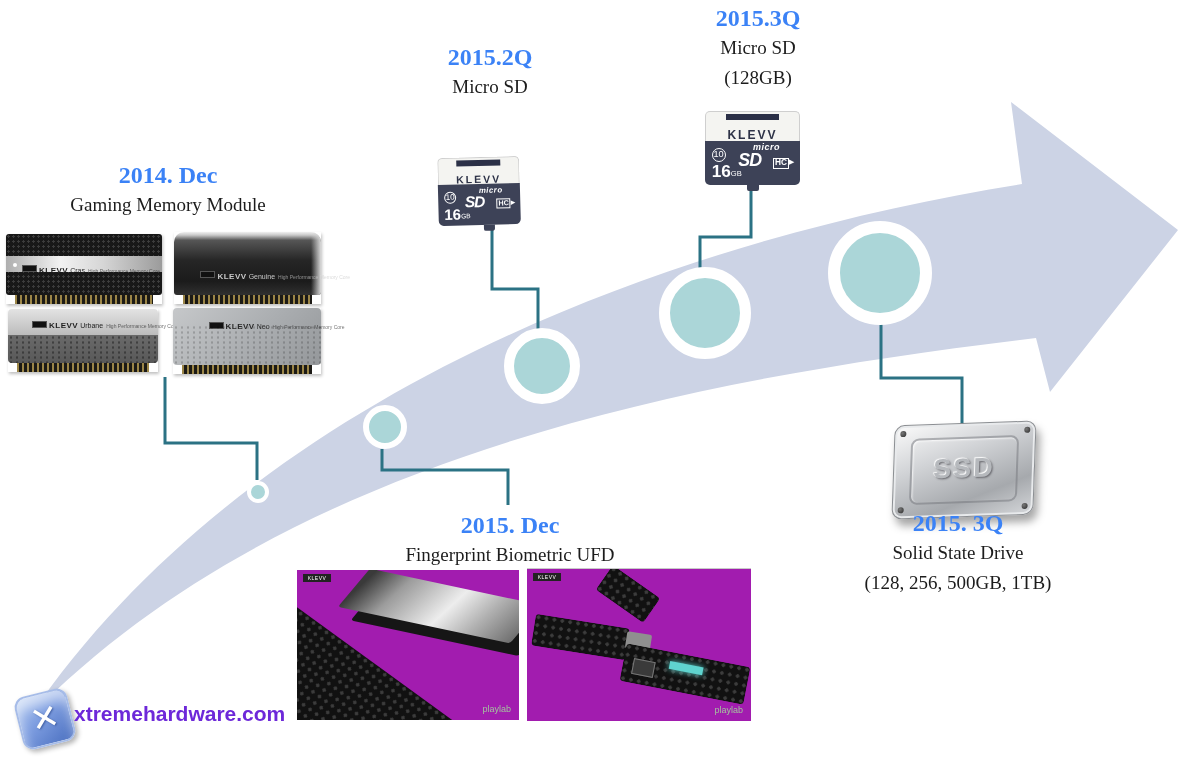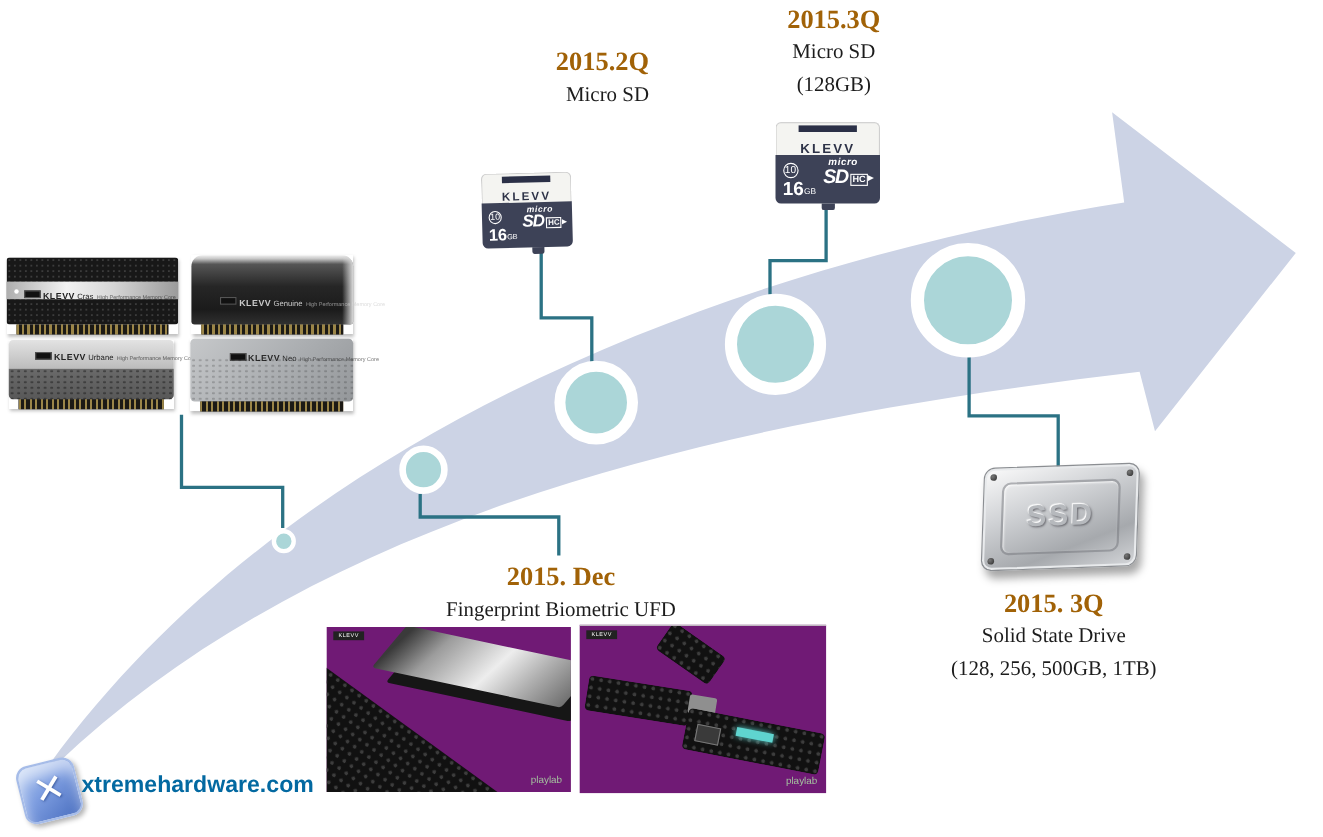--- a/index.html
+++ b/index.html
@@ -12,27 +12,27 @@
   
   .node{position:absolute;border-radius:50%;background:#abd6d8;border:solid #fff;box-sizing:border-box;z-index:3;}
   .n1{left:247px;top:481px;width:22px;height:22px;border-width:4px;}
   .n2{left:363px;top:405px;width:44px;height:44px;border-width:6px;}
   .n3{left:504px;top:328px;width:76px;height:76px;border-width:10px;}
   .n4{left:659px;top:267px;width:92px;height:92px;border-width:11px;}
   .n5{left:828px;top:221px;width:104px;height:104px;border-width:12px;}
 
   
   .ms-head{position:absolute;text-align:center;z-index:4;}
-  .ms-date{font-weight:bold;font-size:24px;color:#a16207;line-height:30px;}
+  .ms-date{font-weight:bold;font-size:24px;color:#3b82f6;line-height:30px;}
   .ms-title,.ms-cap{font-size:19px;color:#1c1c1c;line-height:30px;}
   .h1{left:10px;top:160px;width:316px;}
-  .h2{left:390px;top:42px;width:200px;text-align:right;}
+  .h2{left:390px;top:42px;width:200px;}
   .h3{left:658px;top:3px;width:200px;}
   .h4{left:360px;top:510px;width:300px;}
-  .h5{left:830px;top:534px;width:256px;}
+  .h5{left:830px;top:508px;width:256px;}
 
   
   .ram{position:absolute;z-index:4;box-shadow:1px 2px 3px rgba(0,0,0,.25);}
   .ram-body{position:absolute;left:0;top:0;right:0;bottom:9px;}
   .ram-pins{position:absolute;left:6%;right:6%;bottom:0;height:9px;background:#14120f;
             background-image:repeating-linear-gradient(90deg,#9c8648 0 2px,#1c1a15 2px 5px);}
   .ram-label{position:absolute;white-space:nowrap;font-family:"Liberation Sans",sans-serif;}
   .ram-label .chip{display:inline-block;width:13px;height:5px;background:#111;margin-right:2px;vertical-align:middle;border:1px solid #555;}
   .ram-label .brand{font-weight:bold;font-size:8px;letter-spacing:.5px;}
   .ram-label .model{font-size:7px;margin-left:2px;}
@@ -69,30 +69,30 @@
   .sd-top{position:absolute;left:0;right:0;top:0;height:40%;background:#f4f4f1;border:1px solid #cfcfcf;border-bottom:none;border-radius:5px 5px 0 0;}
   .sd-slot{position:absolute;left:22%;right:22%;top:2px;height:6px;background:#2b3047;}
   .sd-brand{position:absolute;left:0;right:0;bottom:0;text-align:center;font-weight:bold;color:#2e3348;
             font-size:1.05em;letter-spacing:2px;}
   .sd-body{position:absolute;left:0;right:0;top:40%;bottom:0;background:#3d4257;border-radius:0 0 5px 5px;color:#fff;}
   .sd-class{position:absolute;left:7%;top:16%;width:1.3em;height:1.3em;border:1px solid #fff;border-radius:50%;
             font-size:.8em;line-height:1.3em;text-align:center;}
   .sd-logo{position:absolute;right:6%;top:6%;text-align:right;line-height:1;}
   .sd-micro{display:block;font-style:italic;font-weight:bold;font-size:.78em;letter-spacing:.5px;margin-right:1.6em;}
   .sd-sd{font-style:italic;font-weight:bold;font-size:1.55em;letter-spacing:-1px;}
-  .sd-hc{display:inline-block;border:1px solid #fff;font-weight:bold;font-size:.72em;padding:0 1px;margin-left:2px;vertical-align:1px;}
+  .sd-hc{display:inline-block;border:1px solid #fff;font-weight:bold;font-size:.72em;padding:0 1px;margin-left:12px;vertical-align:1px;}
   .sd-ar{font-size:.6em;vertical-align:2px;}
   .sd-cap{position:absolute;left:7%;bottom:10%;line-height:1;}
   .sd-cap .n{font-weight:bold;font-size:1.5em;}
   .sd-cap .u{font-size:.66em;vertical-align:1px;}
   .sd-tab{position:absolute;left:55%;bottom:-6px;width:13%;height:6px;background:#3d4257;border-radius:0 0 2px 2px;}
   .sd-large .sd-tab{left:44%;}
 
   
-  .panel{position:absolute;z-index:4;background:#701a75;overflow:hidden;}
+  .panel{position:absolute;z-index:4;background:#a21caf;overflow:hidden;}
   .panel-left{left:297px;top:570px;width:222px;height:150px;}
   .panel-right{left:527px;top:568px;width:224px;height:152px;border-top:1px solid #c9c9c9;}
   .dotted{background-color:#111;background-image:radial-gradient(circle at 3px 3px,#3d3d3d 1.5px,transparent 2px);background-size:8px 8px;}
   .mat{position:absolute;left:-10px;top:30px;width:330px;height:210px;transform:rotate(36deg);transform-origin:0 0;}
   .ufd-base{position:absolute;left:62px;top:42px;width:172px;height:28px;transform:rotate(12deg) skewX(-28deg);background:#161616;border-radius:3px;}
   .ufd-silver{position:absolute;left:55px;top:14px;width:176px;height:44px;transform:rotate(12deg) skewX(-28deg);border-radius:3px;
       background:linear-gradient(100deg,#3a3a3a 4%,#9c9c9c 24%,#ededed 55%,#b0b0b0 76%,#6f6f6f 100%);}
   .panel-brand{position:absolute;left:6px;top:4px;width:28px;background:#222;color:#fff;
       font-family:"Liberation Sans",sans-serif;font-size:5px;text-align:center;padding:1px 0;letter-spacing:.5px;z-index:5;}
   .playlab{position:absolute;right:8px;bottom:6px;font-family:"Liberation Sans",sans-serif;font-size:9px;color:#a4c29f;z-index:5;}
@@ -118,21 +118,21 @@
   .s-tl{left:5px;top:5px;} .s-tr{right:5px;top:5px;} .s-bl{left:5px;bottom:5px;} .s-br{right:5px;bottom:5px;}
 
   
   .wm{position:absolute;z-index:6;}
   .wm-logo{left:18px;top:692px;width:50px;height:50px;border-radius:11px;transform:rotate(-14deg);
        background:linear-gradient(145deg,#b7cdf2 0%,#7d9de0 45%,#4a6fc0 100%);
        border:2px solid #a6bce8;box-shadow:2px 3px 5px rgba(0,0,0,.3),inset 0 10px 12px rgba(255,255,255,.55);
        color:#fff;font-family:"DejaVu Sans",sans-serif;font-weight:bold;font-size:34px;line-height:48px;text-align:center;
        text-shadow:1px 1px 2px rgba(30,60,130,.6);}
   .wm-text{left:74px;top:702px;font-family:"Liberation Sans",sans-serif;font-weight:bold;font-size:21px;
-       color:#0369a1;letter-spacing:0;}
+       color:#6d28d9;letter-spacing:0;}
 </style>
 </head>
 <body>
 
 <div class="canvas">
 
   <svg class="layer arrow-layer" viewBox="0 0 1203 761" aria-hidden="true">
     <path d="M 30 716 C 260 380, 700 235, 1022 184 L 1011 102 L 1178 230 L 1050 392 L 1036 338 C 680 380, 280 460, 30 716 Z" fill="#ccd3e5"></path>
   </svg>
 
@@ -143,20 +143,24 @@
     <polyline points="751,186 751,237 700,237 700,269" fill="none" stroke="#2b7284" stroke-width="3"></polyline>
     <polyline points="881,324 881,378 962,378 962,424" fill="none" stroke="#2b7284" stroke-width="3"></polyline>
   </svg>
 
   <div class="node n1"></div>
   <div class="node n2"></div>
   <div class="node n3"></div>
   <div class="node n4"></div>
   <div class="node n5"></div>
 
+  <div class="ms-head h1">
+    <div class="ms-date">2014. Dec</div>
+    <div class="ms-title">Gaming Memory Module</div>
+  </div>
 
   <div class="ram ram-cras">
     <div class="ram-body">
       <div class="cras-band"></div>
       <div class="ram-label" style="left:16px;top:41%;">
         <span class="chip"></span><span class="brand">KLEVV</span><span class="model">Cras</span><span class="tag">High Performance Memory Core</span>
       </div>
     </div>
     <div class="ram-pins"></div>
   </div>

